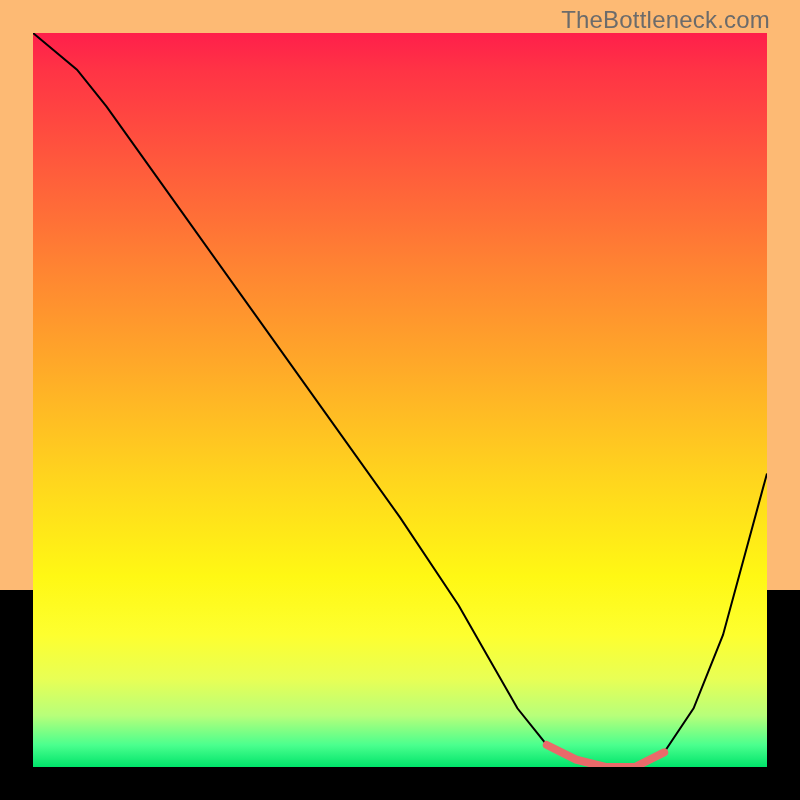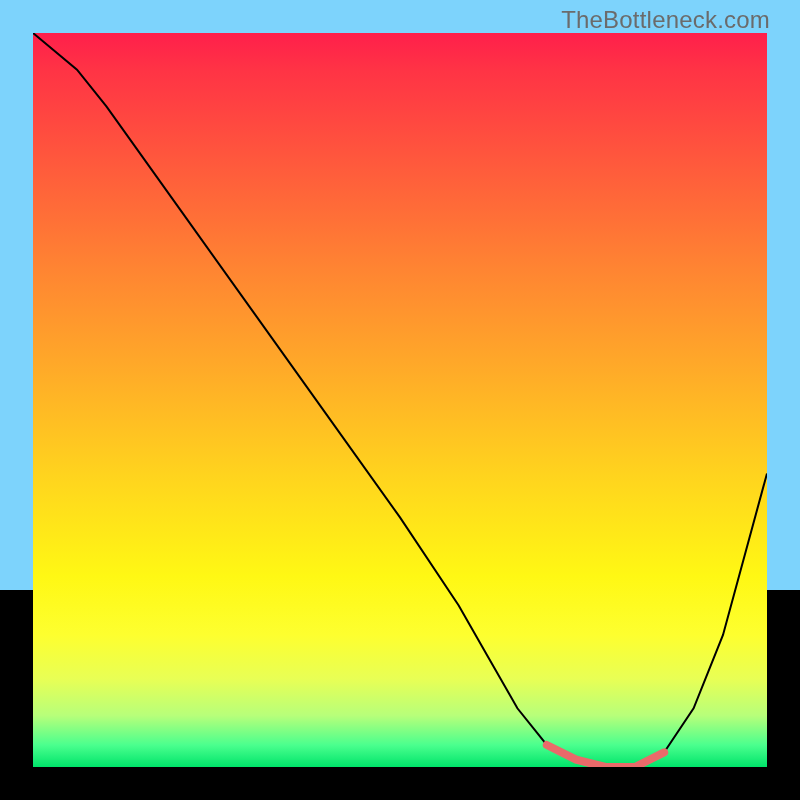--- a/index.html
+++ b/index.html
@@ -1,21 +1,21 @@
 <!DOCTYPE html>
 <html><head>
 <meta charset="utf-8">
 <style>
   * { margin: 0; padding: 0; box-sizing: border-box; }
   body { width: 800px; height: 800px; background: #000; position: relative; font-family: Arial, sans-serif; }
   .frame {
     position: absolute;
     top: 0; left: 0;
     width: 800px; height: 590px;
-    background: #7dd3fc;
+    background: #fdba74;
   }
   .plot-area {
     position: absolute;
     top: 33px;
     left: 33px;
     width: 734px;
     height: 734px;
     background: linear-gradient(to bottom,
       #ff1f4b 0%,
       #ff3345 5%,

